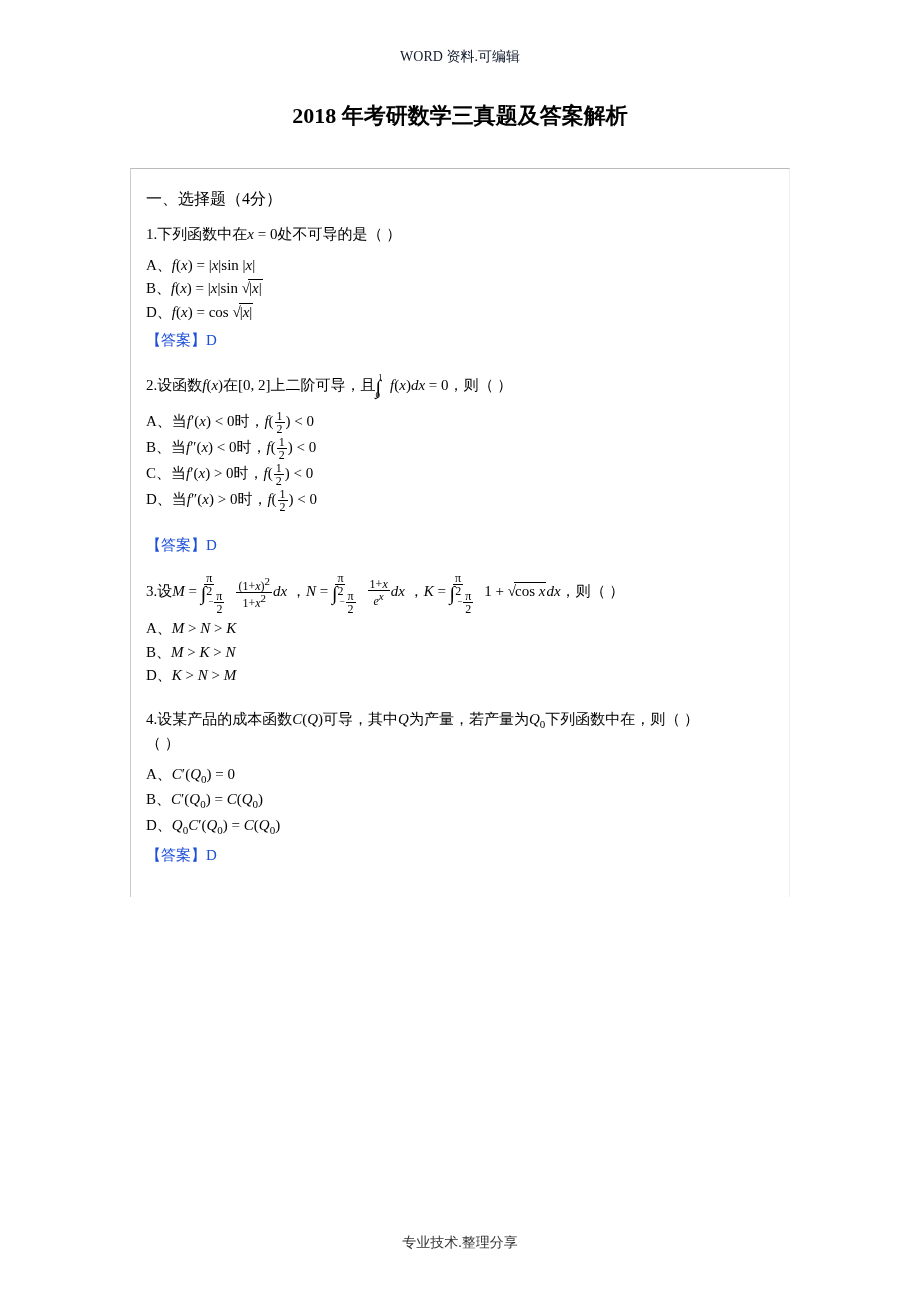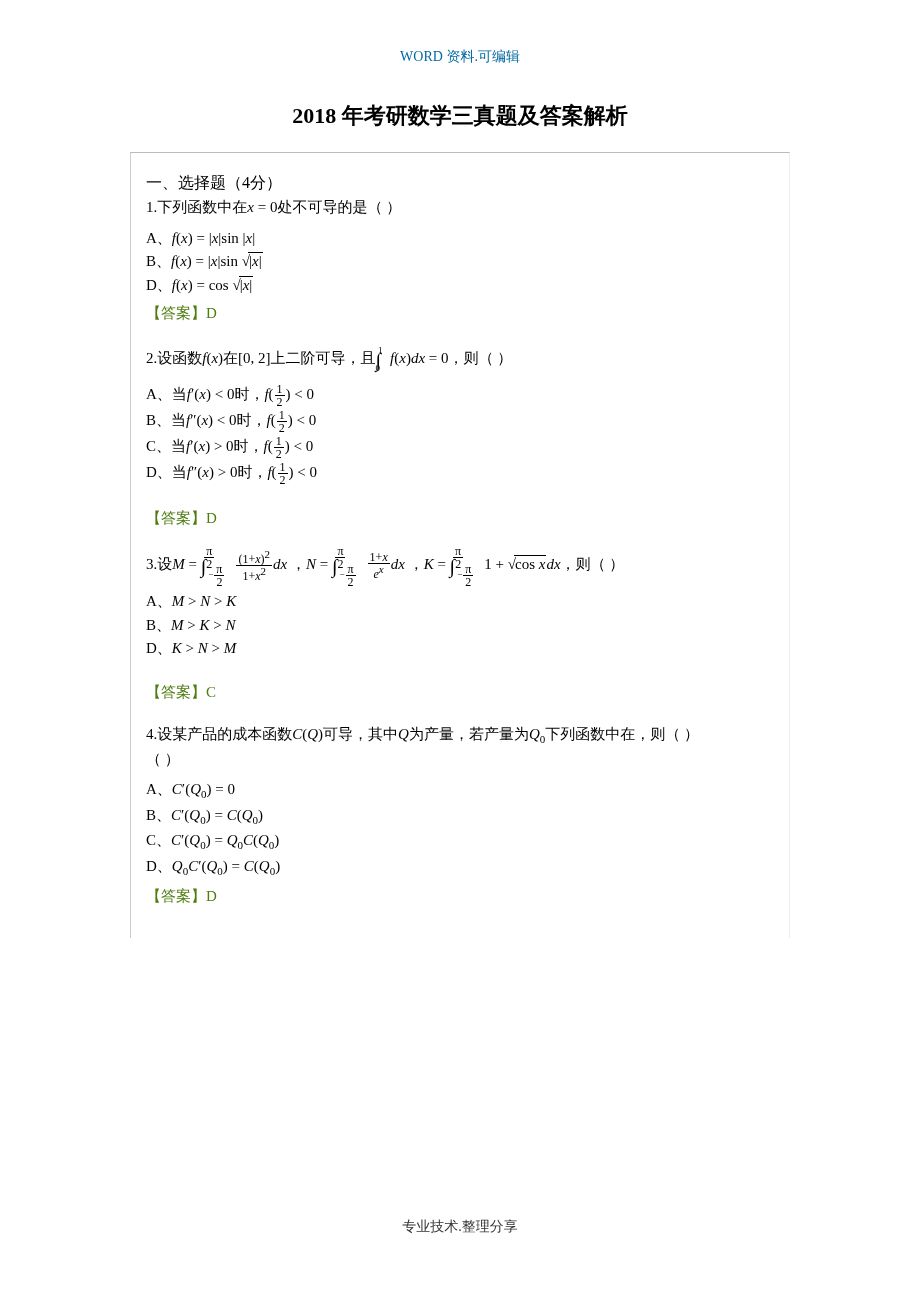--- a/index.html
+++ b/index.html
@@ -8,60 +8,60 @@
     height: 1302px;
     background: #ffffff;
     font-family: "SimSun", "Times New Roman", serif;
     color: #000;
     position: relative;
   }
   .header {
     text-align: center;
     font-size: 14px;
     padding-top: 48px;
-    color: #0369a1;
+    color: #0f172a;
   }
   .main-title {
     text-align: center;
     font-size: 22px;
     font-weight: bold;
     margin-top: 35px;
-    margin-bottom: 21px;
+    margin-bottom: 37px;
   }
   .content {
     margin: 0 130px 0 130px;
     border-top: 1px solid #bbb;
     border-left: 1px solid #ccc;
     border-right: 1px solid #eee;
     padding: 18px 15px 10px 15px;
     font-size: 15px;
     line-height: 1.5;
   }
   .section-heading {
     font-size: 16px;
-    margin-bottom: 1px;
+    margin-bottom: 12px;
   }
   .question {
     margin-bottom: 6px;
   }
   .stem {
     margin-bottom: 8px;
   }
   .options div {
     margin-bottom: 1px;
   }
   .answer {
-    color: #4d7c0f;
+    color: #1d4ed8;
     margin-top: 6px;
     margin-bottom: 20px;
   }
   .spacer-md { height: 14px; }
   .footer {
     position: absolute;
-    bottom: 66px;
+    bottom: 50px;
     left: 0;
     width: 100%;
     text-align: center;
     font-size: 14px;
     color: #333;
   }
   .ml { font-family: "Times New Roman", serif; }
   sub, sup { font-size: 11px; }
   .frac {
     display: inline-block;
@@ -127,31 +127,29 @@
   <div class="question">
     <div class="stem">
       <span>3.设</span><span class="ml"><i>M</i> = <span class="intg">∫</span><span class="lim-sup"><span class="frac"><span class="n">π</span><span class="d">2</span></span></span><span class="lim-sub">−<span class="frac"><span class="n">π</span><span class="d">2</span></span></span><span class="frac"><span class="n">(1+<i>x</i>)<sup>2</sup></span><span class="d">1+<i>x</i><sup>2</sup></span></span><i>dx</i></span> ，<span class="ml"><i>N</i> = <span class="intg">∫</span><span class="lim-sup"><span class="frac"><span class="n">π</span><span class="d">2</span></span></span><span class="lim-sub">−<span class="frac"><span class="n">π</span><span class="d">2</span></span></span><span class="frac"><span class="n">1+<i>x</i></span><span class="d"><i>e</i><sup><i>x</i></sup></span></span><i>dx</i></span> ，<span class="ml"><i>K</i> = <span class="intg">∫</span><span class="lim-sup"><span class="frac"><span class="n">π</span><span class="d">2</span></span></span><span class="lim-sub">−<span class="frac"><span class="n">π</span><span class="d">2</span></span></span>1 + <span class="radical"><span class="sqrt">cos <i>x</i></span></span><i>dx</i></span><span>，则（ ）</span>
     </div>
     <div class="options">
       <div>A、<span class="ml"><i>M</i> &gt; <i>N</i> &gt; <i>K</i></span></div>
       <div>B、<span class="ml"><i>M</i> &gt; <i>K</i> &gt; <i>N</i></span></div>
       <div>D、<span class="ml"><i>K</i> &gt; <i>N</i> &gt; <i>M</i></span></div>
     </div>
     <div class="spacer-md"></div>
-    <div class="answer">【答案】C</div>
   </div>
 
   <div class="question">
     <div class="stem">
       <span>4.设某产品的成本函数</span><span class="ml"><i>C</i>(<i>Q</i>)</span><span>可导，其中</span><span class="ml"><i>Q</i></span><span>为产量，若产量为</span><span class="ml"><i>Q</i><sub>0</sub></span><span>下列函数中在，则（ ）</span><br>（ ）
     </div>
     <div class="options">
       <div>A、<span class="ml"><i>C</i>′(<i>Q</i><sub>0</sub>) = 0</span></div>
       <div>B、<span class="ml"><i>C</i>′(<i>Q</i><sub>0</sub>) = <i>C</i>(<i>Q</i><sub>0</sub>)</span></div>
-      <div>C、<span class="ml"><i>C</i>′(<i>Q</i><sub>0</sub>) = <i>Q</i><sub>0</sub><i>C</i>(<i>Q</i><sub>0</sub>)</span></div>
       <div>D、<span class="ml"><i>Q</i><sub>0</sub><i>C</i>′(<i>Q</i><sub>0</sub>) = <i>C</i>(<i>Q</i><sub>0</sub>)</span></div>
     </div>
     <div class="answer">【答案】D</div>
   </div>
 
 </div>
 
 <div class="footer">专业技术.整理分享</div>
 
 </body></html>

